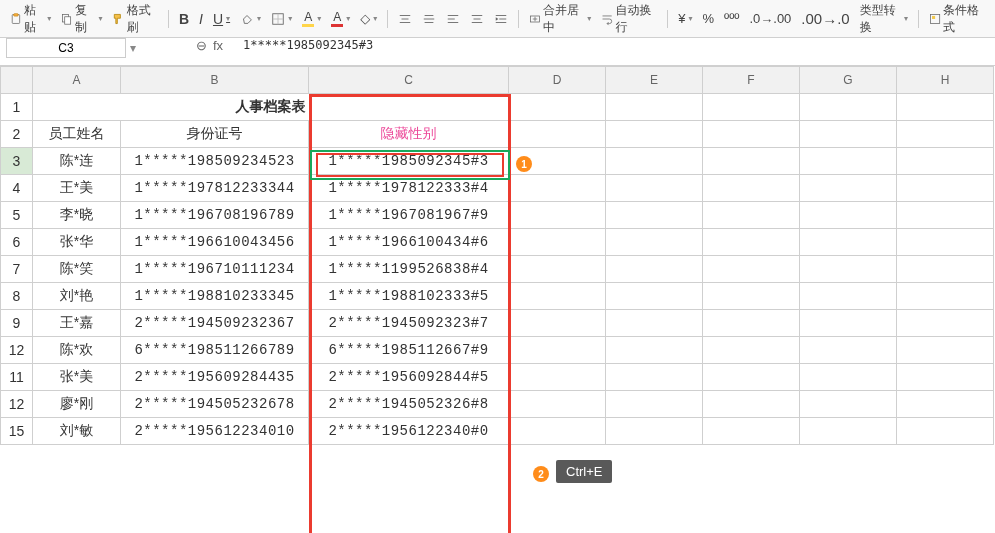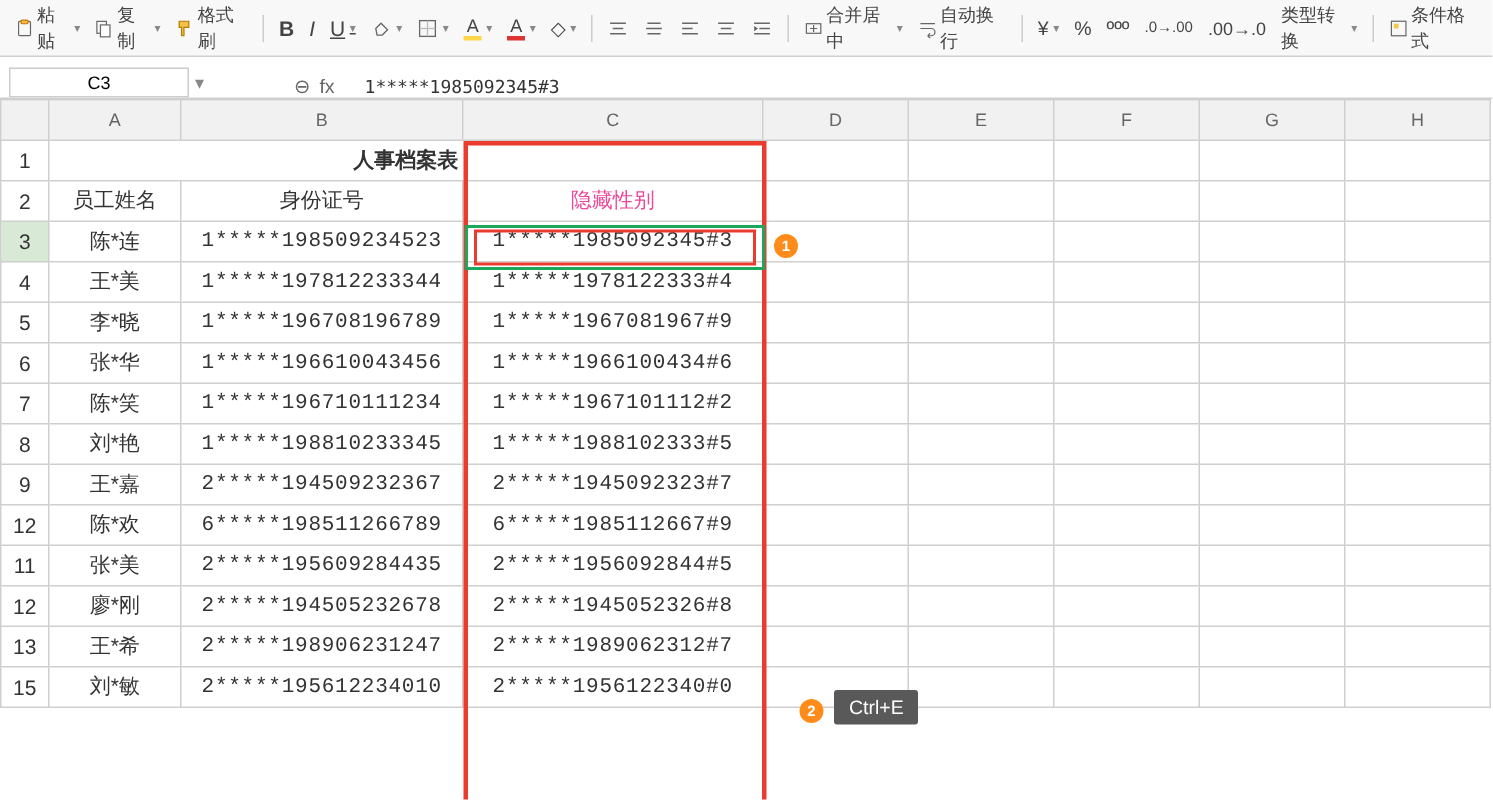--- a/index.html
+++ b/index.html
@@ -33,21 +33,21 @@
   font-size: 12px;
 }
 .toolbar .sep { width:1px; height:18px; background:#ccc; margin:0 4px; }
 .toolbar svg { width:14px; height:14px; }
 .toolbar .dd { font-size:8px; color:#888; margin-left:1px; }
 
 
 .fbar {
   height: 28px;
   display:flex;
-  align-items:flex-end;
+  align-items:flex-start;
   border-bottom:1px solid #d0d0d0;
   background:#fff;
 }
 .namebox-wrap{
   display:flex;
   align-items:center;
   padding-left:6px;
   gap:4px;
 }
 .namebox {
@@ -233,22 +233,22 @@
   <div class="tbtn">
     <svg viewBox="0 0 16 16">
         <path d="M2 4h12M2 8h9a3 3 0 010 6H8m0 0l2-2m-2 2l2 2" fill="none" stroke="#666"></path>
       </svg>
     <span>自动换行</span>
   </div>
   <span class="sep"></span>
   <div class="tbtn" style="font-size:13px;">¥<span class="dd">▾</span></div>
   <div class="tbtn" style="font-size:13px;">%</div>
   <div class="tbtn" style="font-size:14px;">ººº</div>
-  <div class="tbtn" style="font-size:10px;">.0→.00</div>
-  <div class="tbtn" style="font-size:12px;">.00→.0</div>
+  <div class="tbtn" style="font-size:13px;">.0→.00</div>
+  <div class="tbtn" style="font-size:15px;">.00→.0</div>
   <div class="tbtn">
     <span>类型转换</span>
       <span class="dd">▾</span>
   </div>
   <span class="sep"></span>
   <div class="tbtn">
     <svg viewBox="0 0 16 16">
         <rect x="2" y="2" width="12" height="12" fill="none" stroke="#666"></rect>
         <rect x="4" y="4" width="4" height="4" fill="#f2c94c"></rect>
       </svg>
@@ -348,21 +348,21 @@
           <td></td>
           <td></td>
           <td></td>
           <td></td>
           <td></td>
         </tr>
         <tr>
           <td class="rowhdr">7</td>
           <td class="dat">陈*笑</td>
           <td class="mono">1*****196710111234</td>
-          <td class="mono fill">1*****1967101112#2</td>
+          <td class="mono fill">1*****1199526838#4</td>
           <td></td>
           <td></td>
           <td></td>
           <td></td>
           <td></td>
         </tr>
         <tr>
           <td class="rowhdr">8</td>
           <td class="dat">刘*艳</td>
           <td class="mono">1*****198810233345</td>
@@ -411,31 +411,20 @@
           <td class="dat">廖*刚</td>
           <td class="mono">2*****194505232678</td>
           <td class="mono fill">2*****1945052326#8</td>
           <td></td>
           <td></td>
           <td></td>
           <td></td>
           <td></td>
         </tr>
         <tr>
-          <td class="rowhdr">13</td>
-          <td class="dat">王*希</td>
-          <td class="mono">2*****198906231247</td>
-          <td class="mono fill">2*****1989062312#7</td>
-          <td></td>
-          <td></td>
-          <td></td>
-          <td></td>
-          <td></td>
-        </tr>
-        <tr>
           <td class="rowhdr">15</td>
           <td class="dat">刘*敏</td>
           <td class="mono">2*****195612234010</td>
           <td class="mono fill">2*****1956122340#0</td>
           <td></td>
           <td></td>
           <td></td>
           <td></td>
           <td></td>
         </tr>

